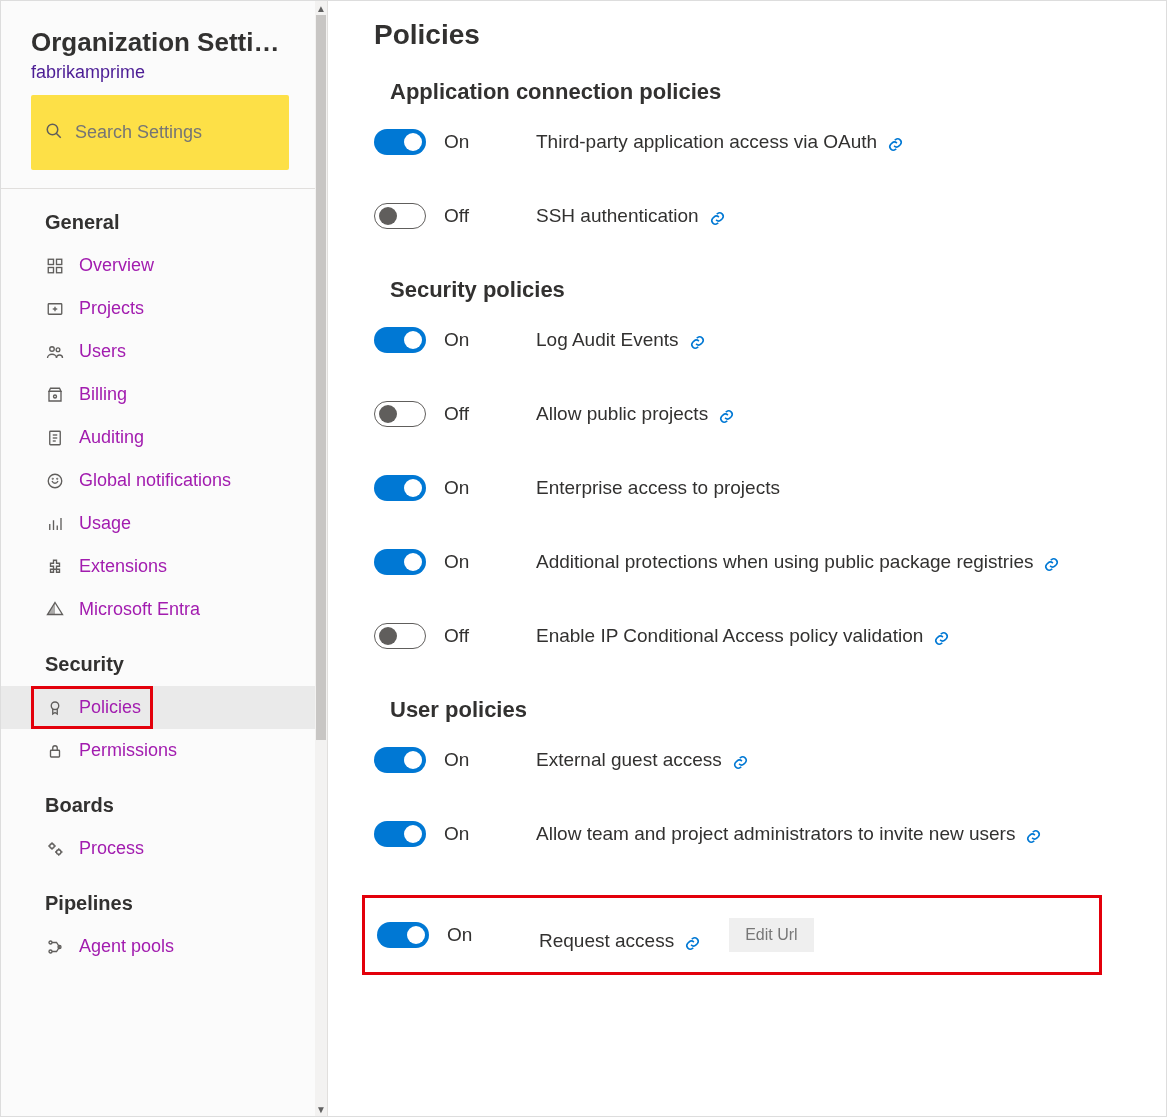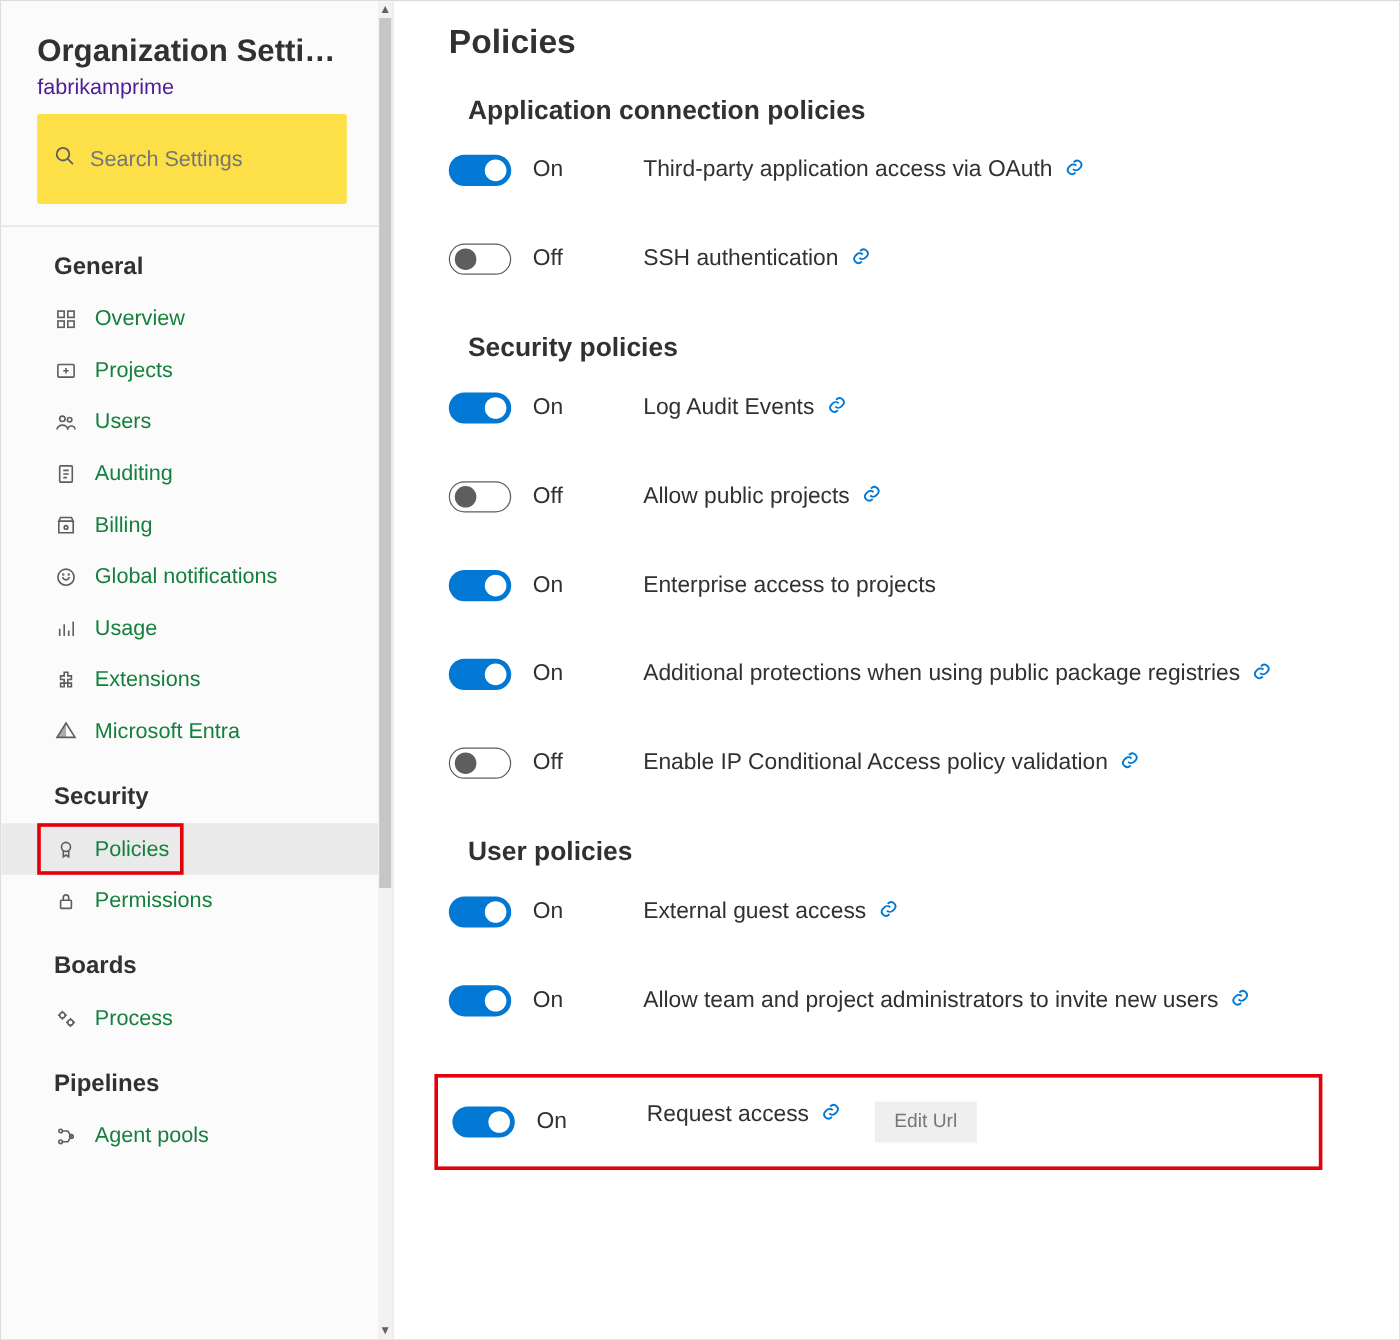--- a/index.html
+++ b/index.html
@@ -60,21 +60,21 @@
   .sidebar hr { border: none; border-top: 1px solid #e1dfdd; margin: 0; }
 
   .nav-group-title {
     font-size: 20px; font-weight: 600;
     padding: 22px 30px 10px 44px;
   }
   .nav-item {
     display: flex; align-items: center; gap: 14px;
     padding: 11px 30px 11px 44px;
     font-size: 18px;
-    color: #15803d;
+    color: #a21caf;
     cursor: pointer;
     position: relative;
   }
   .nav-item .icon { width: 20px; display: flex; align-items: center; justify-content: center; color: #605e5c; }
   .nav-item.selected { background: #eaeaea; }
   .nav-item .highlight {
     position: absolute; border: 3px solid #e3000b;
     top: 0; bottom: 0; left: 30px; width: 122px;
     pointer-events: none;
   }
@@ -96,21 +96,21 @@
   .toggle.on { background: #0078d4; }
   .toggle.off { background: #fff; border: 1.5px solid #605e5c; }
   .toggle .knob {
     position: absolute; width: 18px; height: 18px; border-radius: 50%;
     top: 50%; transform: translateY(-50%);
   }
   .toggle.on .knob { right: 4px; background: #fff; }
   .toggle.off .knob { left: 4px; background: #605e5c; }
   .toggle-label { font-size: 19px; }
 
-  .desc-cell { display: flex; align-items: flex-start; gap: 10px; font-size: 19px; }
+  .desc-cell { display: flex; align-items: flex-end; gap: 10px; font-size: 19px; }
   .link-icon { color: #0078d4; display: inline-flex; }
   .link-icon svg { width: 17px; height: 17px; }
 
   .edit-btn {
     margin-left: 18px;
     background: #efefef;
     color: #777;
     border: none;
     padding: 8px 16px;
     font-size: 16px;
@@ -186,37 +186,37 @@
               <circle cx="16" cy="9" r="2.5"></circle>
               <path d="M2 20c0-3 3-5 6-5s6 2 6 5"></path>
               <path d="M14 20c0-2.5 2-4 4-4s4 1.5 4 4"></path>
             </svg>
           </span>
           <span>Users</span>
         </div>
         <div class="nav-item">
           <span class="icon">
             <svg width="18" height="18" viewBox="0 0 24 24" fill="none" stroke="currentColor" stroke-width="1.8">
+              <path d="M6 3h12l2 4H4z"></path>
+              <path d="M4 7v13h16V7"></path>
+              <circle cx="12" cy="14" r="2"></circle>
+            </svg>
+          </span>
+          <span>Billing</span>
+        </div>
+        <div class="nav-item">
+          <span class="icon">
+            <svg width="18" height="18" viewBox="0 0 24 24" fill="none" stroke="currentColor" stroke-width="1.8">
               <rect x="5" y="3" width="14" height="18" rx="1"></rect>
               <line x1="9" y1="8" x2="15" y2="8"></line>
               <line x1="9" y1="12" x2="15" y2="12"></line>
               <line x1="9" y1="16" x2="13" y2="16"></line>
             </svg>
           </span>
           <span>Auditing</span>
-        </div>
-        <div class="nav-item">
-          <span class="icon">
-            <svg width="18" height="18" viewBox="0 0 24 24" fill="none" stroke="currentColor" stroke-width="1.8">
-              <path d="M6 3h12l2 4H4z"></path>
-              <path d="M4 7v13h16V7"></path>
-              <circle cx="12" cy="14" r="2"></circle>
-            </svg>
-          </span>
-          <span>Billing</span>
         </div>
         <div class="nav-item">
           <span class="icon">
             <svg width="18" height="18" viewBox="0 0 24 24" fill="none" stroke="currentColor" stroke-width="1.8">
               <circle cx="12" cy="12" r="9"></circle>
               <path d="M8 12c1 2 2 3 4 3s3-1 4-3"></path>
               <circle cx="9" cy="9" r="0.5"></circle>
               <circle cx="15" cy="9" r="0.5"></circle>
             </svg>
           </span>

